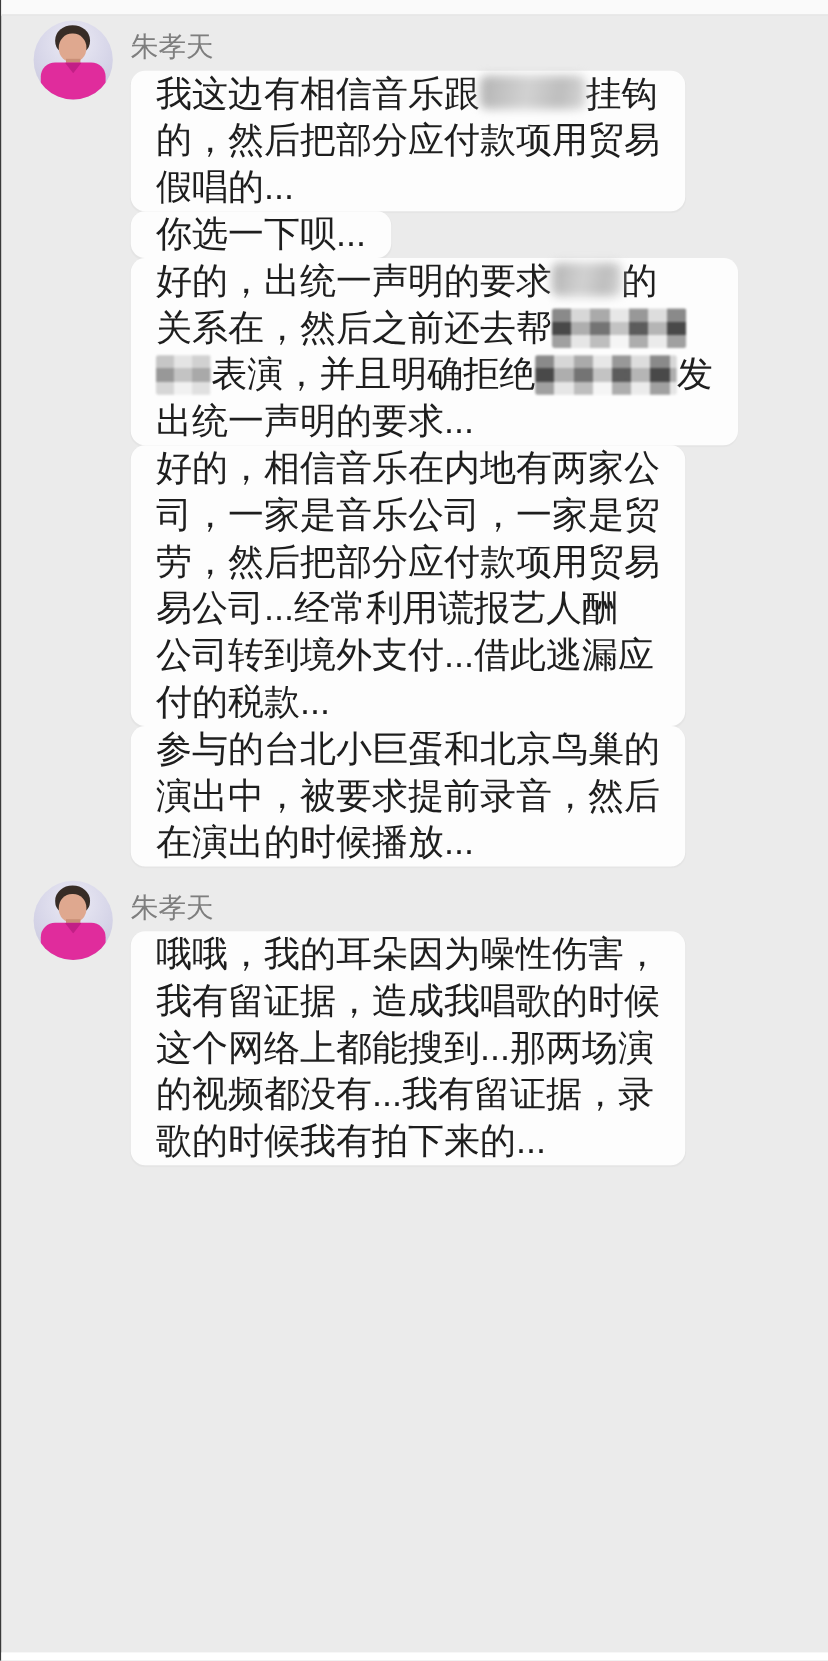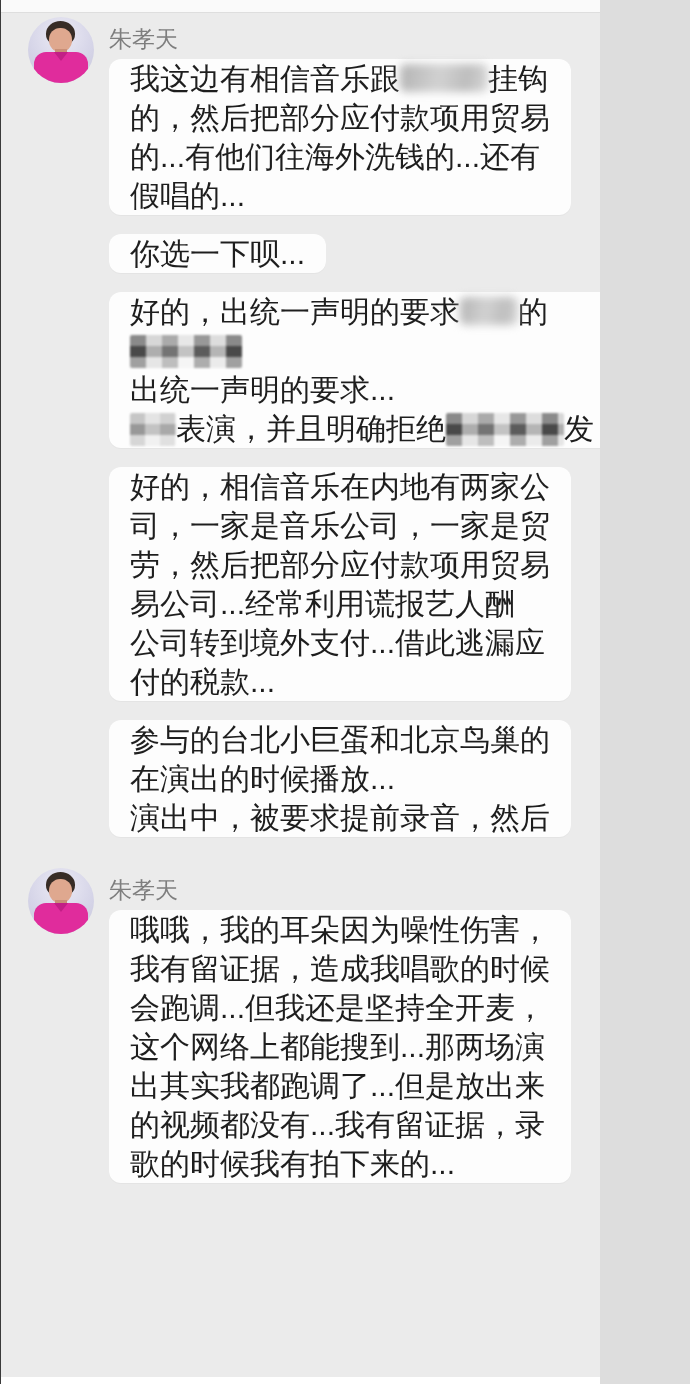--- a/index.html
+++ b/index.html
@@ -1,18 +1,18 @@
 <!DOCTYPE html>
 <html style="--bg: #ebebeb; --strip: #fafafa; --bubble: #fdfdfd; --text: #1e1e1e; --name: #7e7e7e; --shirt: #e02c9c;"><head>
 <meta charset="utf-8">
 <style>
   html,body{margin:0;padding:0;background:#ddd;}
   .screen{
     position:relative;
-    width:600px;height:1384px;
+    width:690px;height:1384px;
     background:var(--bg,#ebebeb);
     overflow:hidden;
     font-family:"Liberation Sans","DejaVu Sans",sans-serif;
     box-sizing:border-box;
     border-left:1px solid #3a3a3a;
   }
   .top-strip{
     height:12px;background:var(--strip,#fafafa);
     border-bottom:1px solid #dedede;
   }
@@ -36,21 +36,20 @@
   .av-collar{top:35px;left:26px;width:14px;height:9px;background:#c21f86;clip-path:polygon(0 0,100% 0,50% 100%);}
   .content{margin-left:15px;padding-top:2px;min-width:0;}
   .name{
     font-size:23px;line-height:40px;height:40px;
     color:var(--name,#7e7e7e);
   }
   .bubble{
     background:var(--bubble,#fdfdfd);
     border-radius:12px;
     padding:0 21px;
-    margin-bottom:19px;
     width:fit-content;
     box-shadow:0 1px 1px rgba(0,0,0,0.03);
   }
   .line{
     font-size:30px;line-height:39px;height:39px;
     color:var(--text,#1e1e1e);
     white-space:nowrap;
   }
   .censor{display:inline-block;}
   .censor.blur{
@@ -83,63 +82,60 @@
           <span class="av-face"></span>
           <span class="av-neck"></span>
           <span class="av-shirt"></span>
           <span class="av-collar"></span>
         </div>
         <div class="content">
           <div class="name">朱孝天</div>
           <div class="bubble">
             <div class="line"><span class="txt">我这边有相信音乐跟</span><span class="censor blur" style="width: 88px;"></span><span class="txt">挂钩</span></div>
             <div class="line"><span class="txt">的，然后把部分应付款项用贸易</span></div>
-            <div class="line"><span class="txt">的...有他们往海外洗钱的...还有</span></div>
             <div class="line"><span class="txt">假唱的...</span></div>
           </div>
           <div class="bubble">
             <div class="line"><span class="txt">你选一下呗...</span></div>
           </div>
           <div class="bubble">
             <div class="line"><span class="txt">好的，出统一声明的要求</span><span class="censor blur" style="width: 58px;"></span><span class="txt">的</span></div>
-            <div class="line"><span class="censor mosaic" style="width: 112px;"></span></div>
+            <div class="line"><span class="txt">关系在，然后之前还去帮</span><span class="censor mosaic" style="width: 112px;"></span></div>
+            <div class="line"><span class="censor mosaic light" style="width: 46px;"></span><span class="txt">表演，并且明确拒绝</span><span class="censor mosaic" style="width: 118px;"></span><span class="txt">发</span></div>
             <div class="line"><span class="txt">出统一声明的要求...</span></div>
-            <div class="line"><span class="censor mosaic light" style="width: 46px;"></span><span class="txt">表演，并且明确拒绝</span><span class="censor mosaic" style="width: 118px;"></span><span class="txt">发</span></div>
           </div>
           <div class="bubble">
             <div class="line"><span class="txt">好的，相信音乐在内地有两家公</span></div>
             <div class="line"><span class="txt">司，一家是音乐公司，一家是贸</span></div>
             <div class="line"><span class="txt">劳，然后把部分应付款项用贸易</span></div>
             <div class="line"><span class="txt">易公司...经常利用谎报艺人酬</span></div>
             <div class="line"><span class="txt">公司转到境外支付...借此逃漏应</span></div>
             <div class="line"><span class="txt">付的税款...</span></div>
           </div>
           <div class="bubble">
             <div class="line"><span class="txt">参与的台北小巨蛋和北京鸟巢的</span></div>
+            <div class="line"><span class="txt">演出中，被要求提前录音，然后</span></div>
             <div class="line"><span class="txt">在演出的时候播放...</span></div>
-            <div class="line"><span class="txt">演出中，被要求提前录音，然后</span></div>
           </div>
         </div>
       </div>
       <div class="group">
         <div class="avatar">
           <span class="av-hair"></span>
           <span class="av-face"></span>
           <span class="av-neck"></span>
           <span class="av-shirt"></span>
           <span class="av-collar"></span>
         </div>
         <div class="content">
           <div class="name">朱孝天</div>
           <div class="bubble">
             <div class="line"><span class="txt">哦哦，我的耳朵因为噪性伤害，</span></div>
             <div class="line"><span class="txt">我有留证据，造成我唱歌的时候</span></div>
-            <div class="line"><span class="txt">会跑调...但我还是坚持全开麦，</span></div>
             <div class="line"><span class="txt">这个网络上都能搜到...那两场演</span></div>
-            <div class="line"><span class="txt">出其实我都跑调了...但是放出来</span></div>
             <div class="line"><span class="txt">的视频都没有...我有留证据，录</span></div>
             <div class="line"><span class="txt">歌的时候我有拍下来的...</span></div>
           </div>
         </div>
       </div>
     </div>
   <div class="bottom-strip"></div>
 </div>
 
 </body></html>

